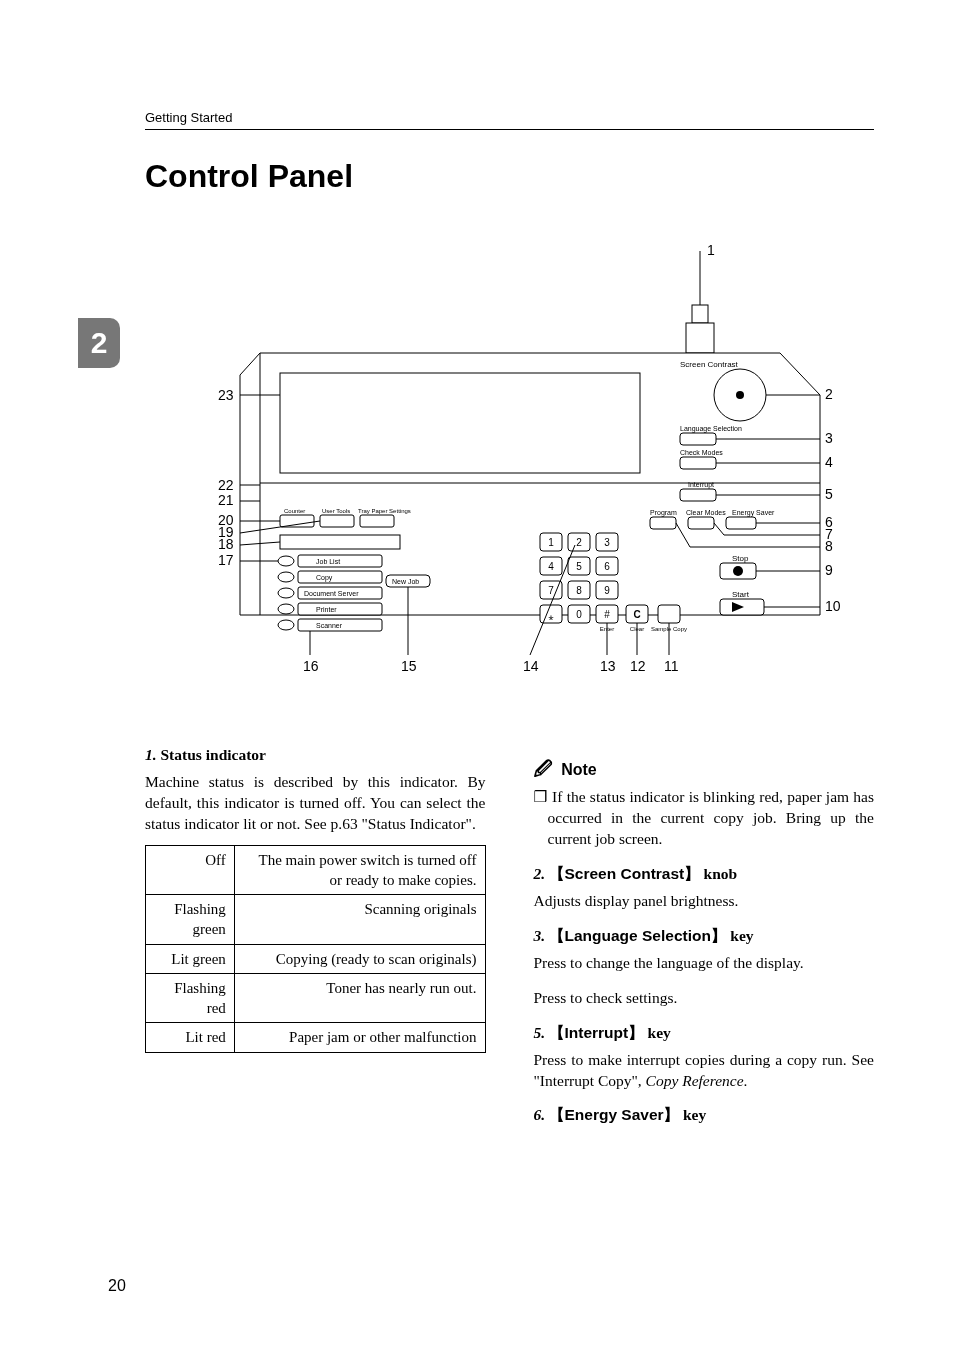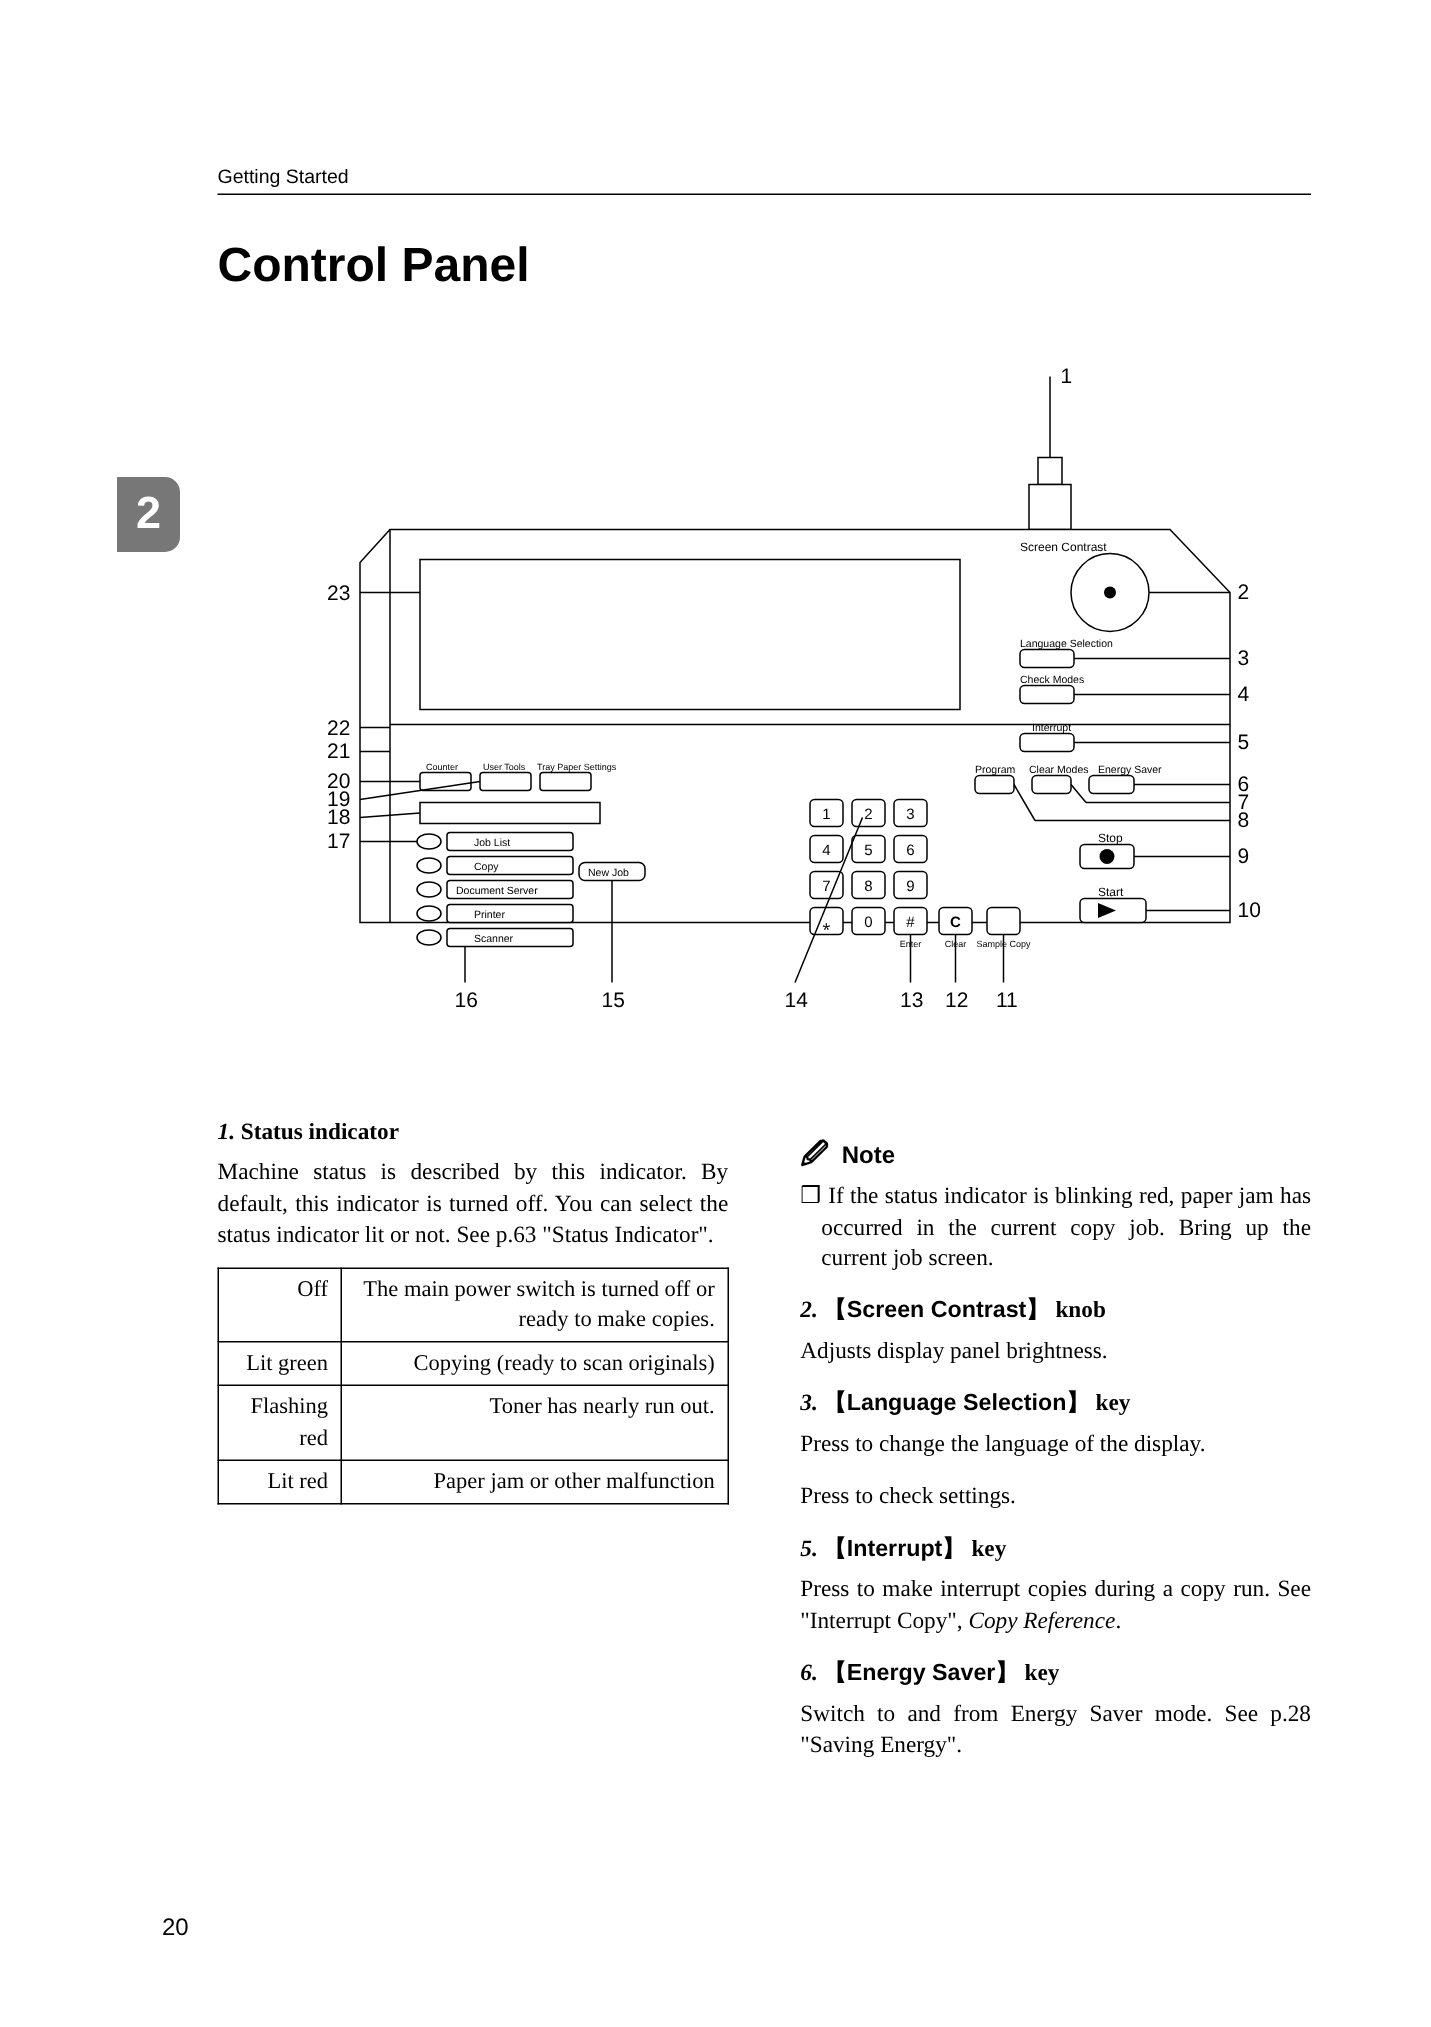--- a/index.html
+++ b/index.html
@@ -264,20 +264,24 @@
       <span>Status indicator</span>
     </p>
     <p class="mb10">Machine status is described by this indicator. By default, this indicator is turned off. You can select the status indicator lit or not. See p.63 "Status Indicator".</p>
     <table class="status">
       <tbody>
           <tr>
             <td>Off</td>
             <td>The main power switch is turned off or ready to make copies.</td>
           </tr>
       <tr>
+            <td>Flashing green</td>
+            <td>Scanning originals</td>
+          </tr>
+      <tr>
             <td>Lit green</td>
             <td>Copying (ready to scan originals)</td>
           </tr>
       <tr>
             <td>Flashing red</td>
             <td>Toner has nearly run out.</td>
           </tr>
       <tr>
             <td>Lit red</td>
             <td>Paper jam or other malfunction</td>
@@ -319,17 +323,16 @@
     </p>
     <p class="mb14">
       <span>Press to make interrupt copies during a copy run. See "Interrupt Copy", </span><i>Copy Reference</i><span>.</span>
     </p>
 
     <p class="item-head mb6">
       <span class="item-num">6.</span>
       <span> 【</span><span class="key-label">Energy Saver</span><span>】 </span>
       <span>key</span>
     </p>
-    <p>Switch to and from Energy Saver mode. See p.28 "Saving Energy".</p>
   </div>
 </div>
 
 <div class="page-num">20</div>
 
 </body></html>

